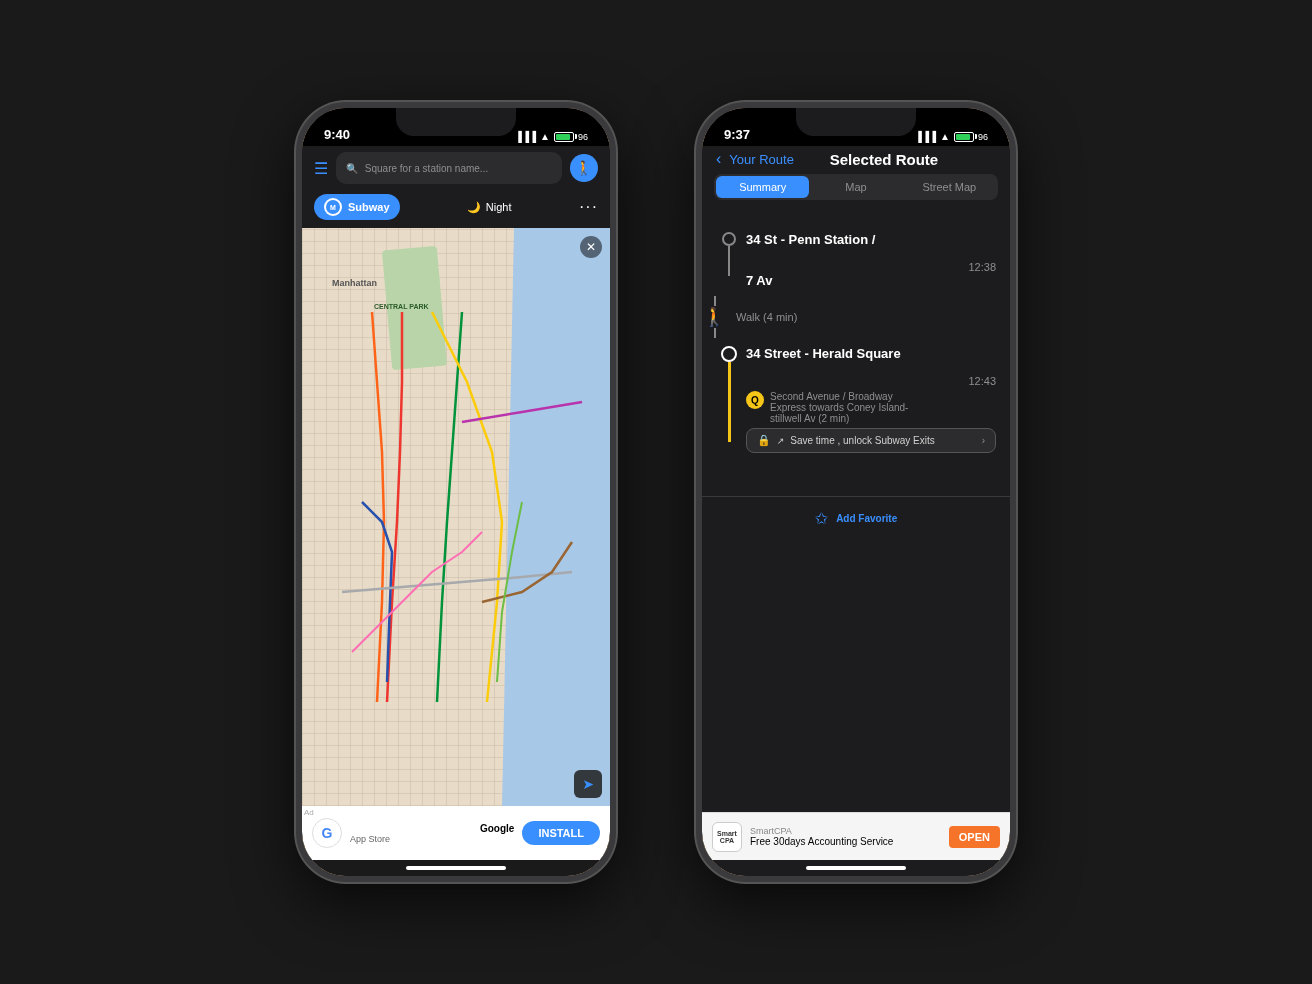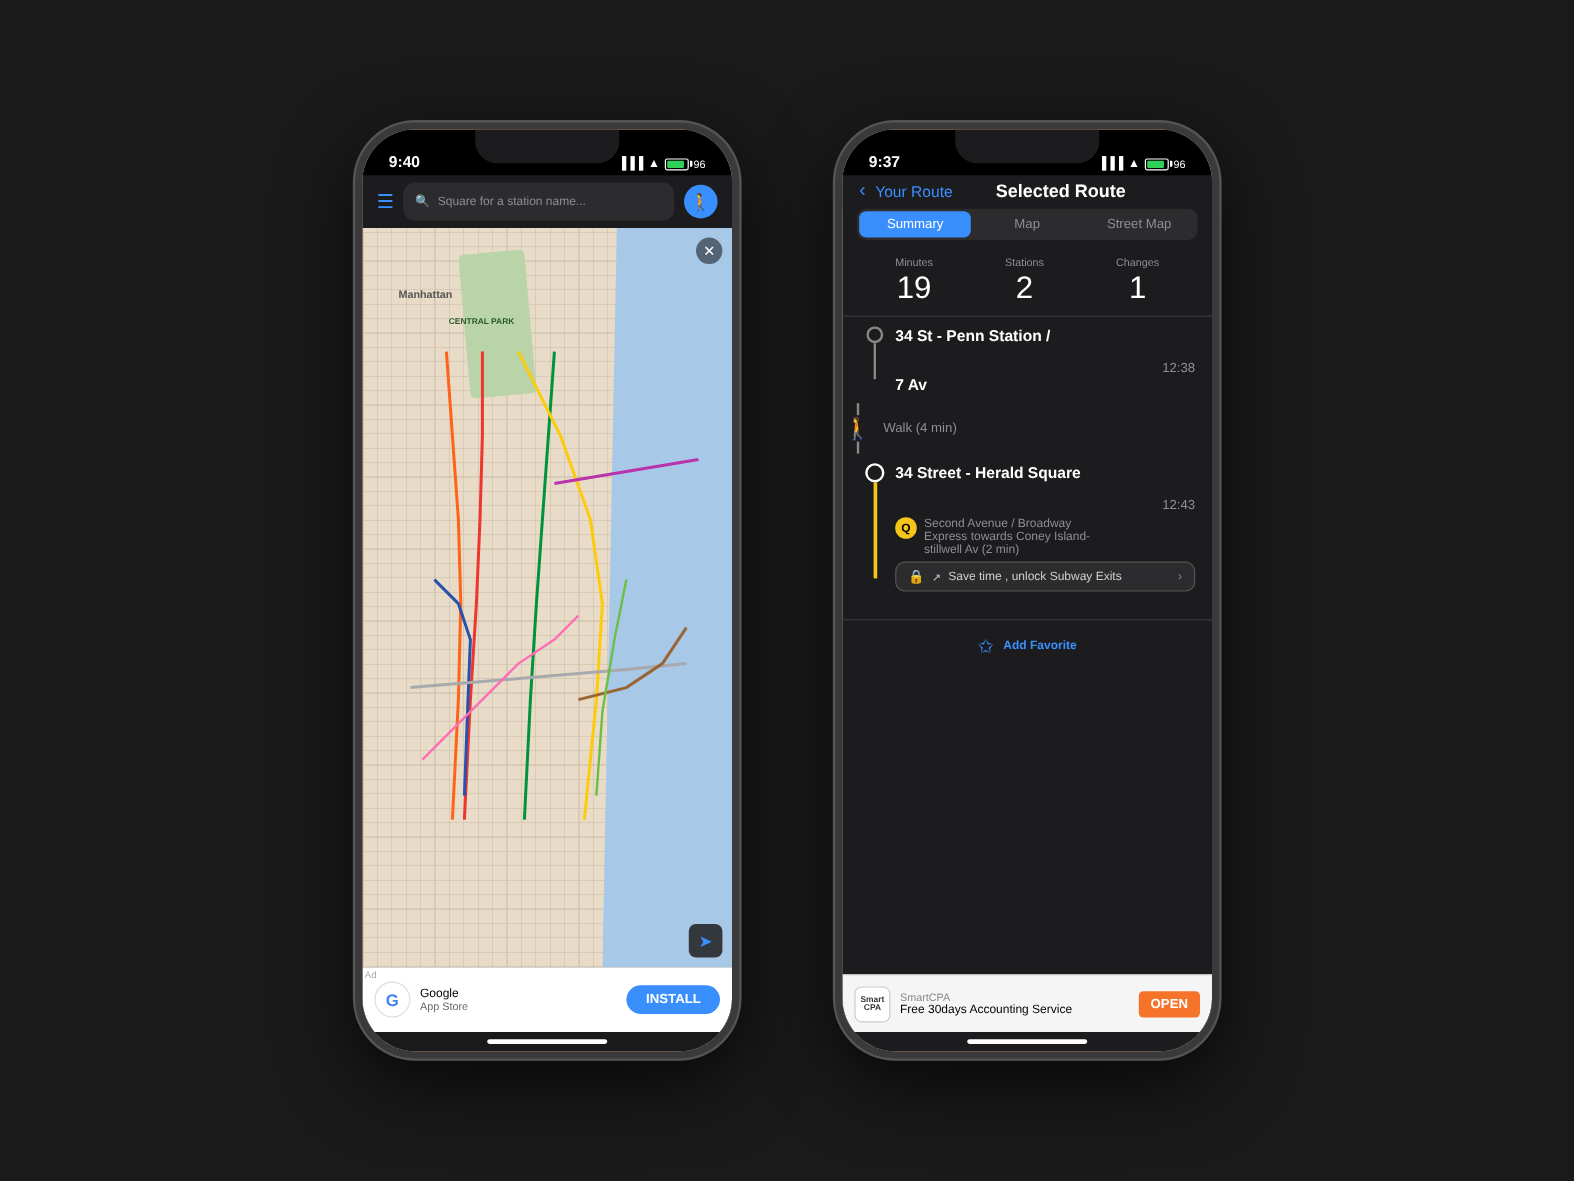--- a/index.html
+++ b/index.html
@@ -237,21 +237,21 @@
     .google-logo {
       width: 30px; height: 30px;
       background: #fff;
       border-radius: 50%;
       display: flex; align-items: center; justify-content: center;
       border: 1px solid #ddd;
       font-size: 14px; font-weight: 700;
     }
     .g-blue { color: #4285F4; }
     .ad-text { flex: 1; }
-    .ad-text-title { font-size: 10px; font-weight: 400; color: #000; }
+    .ad-text-title { font-size: 10px; font-weight: 700; color: #000; text-align: right; }
     .ad-text-sub { font-size: 9px; color: #666; }
     .install-btn {
       background: #3a8fff;
       color: #fff;
       border-radius: 20px;
       padding: 6px 16px;
       font-size: 11px; font-weight: 700;
     }
 
     
@@ -269,21 +269,21 @@
       align-items: center;
       gap: 8px;
     }
     .back-arrow { color: #3a8fff; font-size: 16px; }
     .your-route { color: #3a8fff; font-size: 13px; }
     .selected-route { color: #fff; font-size: 15px; font-weight: 600; flex: 1; text-align: center; margin-right: 30px; }
 
     .tab-bar {
       background: #2c2c2e;
       border-radius: 8px;
-      margin: 0 12px 6px;
+      margin: 0 12px 24px;
       display: flex;
       padding: 2px;
     }
     .tab-item {
       flex: 1;
       text-align: center;
       padding: 5px 4px;
       font-size: 11px;
       color: #8e8e93;
       border-radius: 6px;
@@ -427,20 +427,35 @@
 
       <div class="map-topbar">
         <div class="hamburger-icon">☰</div>
         <div class="search-bar">
           <span class="search-icon">🔍</span>
           <span>Square for a station name...</span>
         </div>
         <div class="walk-icon">🚶</div>
       </div>
 
+      <div class="map-subbar">
+        <div class="subway-btn">
+          <div class="subway-circle">
+            <div class="subway-circle-inner">
+              <span style="font-size:7px;color:#fff;font-weight:700">M</span>
+            </div>
+          </div>
+          <span>Subway</span>
+        </div>
+        <div class="night-btn">
+          <span>🌙</span>
+          <span>Night</span>
+        </div>
+        <span class="more-dots">···</span>
+      </div>
 
       <div class="map-area">
         <div class="map-bg">
           <div class="street-grid"></div>
           <div class="water-hudson"></div>
           <div class="water-east"></div>
           <div class="central-park"></div>
           <span class="park-label">CENTRAL PARK</span>
           <span class="manhattan-label">Manhattan</span>
 
@@ -510,34 +525,20 @@
         <span class="your-route">Your Route</span>
         <span class="selected-route">Selected Route</span>
       </div>
 
       <div class="tab-bar">
         <div class="tab-item active">Summary</div>
         <div class="tab-item">Map</div>
         <div class="tab-item">Street Map</div>
       </div>
 
-      <div class="stats-row">
-        <div class="stat-col">
-          <div class="stat-label">Minutes</div>
-          <div class="stat-value">19</div>
-        </div>
-        <div class="stat-col">
-          <div class="stat-label">Stations</div>
-          <div class="stat-value">2</div>
-        </div>
-        <div class="stat-col">
-          <div class="stat-label">Changes</div>
-          <div class="stat-value">1</div>
-        </div>
-      </div>
 
       <div class="route-list">
 
         <div class="route-item">
           <div style="display:flex;flex-direction:column;align-items:center;width:26px;flex-shrink:0">
             <div style="width:14px;height:14px;border-radius:50%;border:2px solid #888;background:#1c1c1e;flex-shrink:0"></div>
             <div style="width:2px;height:30px;background:#888"></div>
           </div>
           <div class="route-content">
             <div class="route-station-row">

